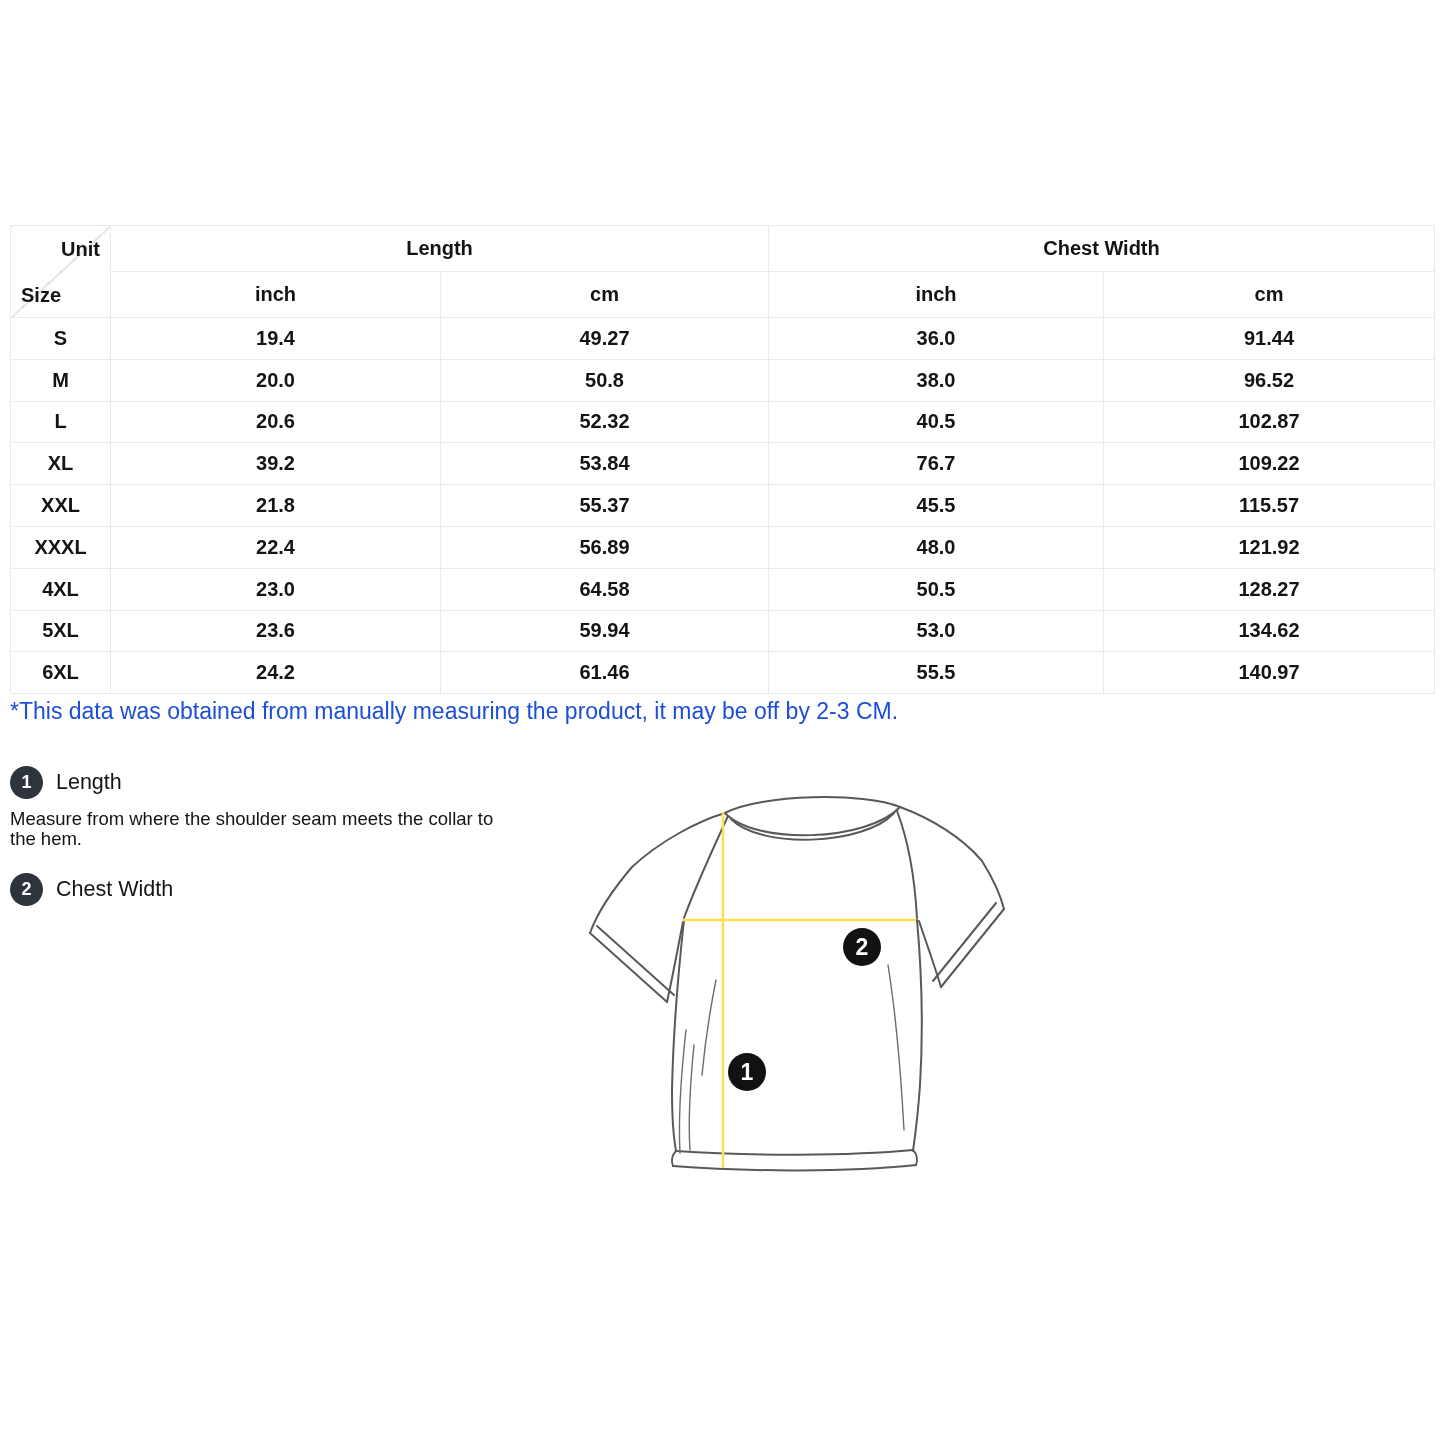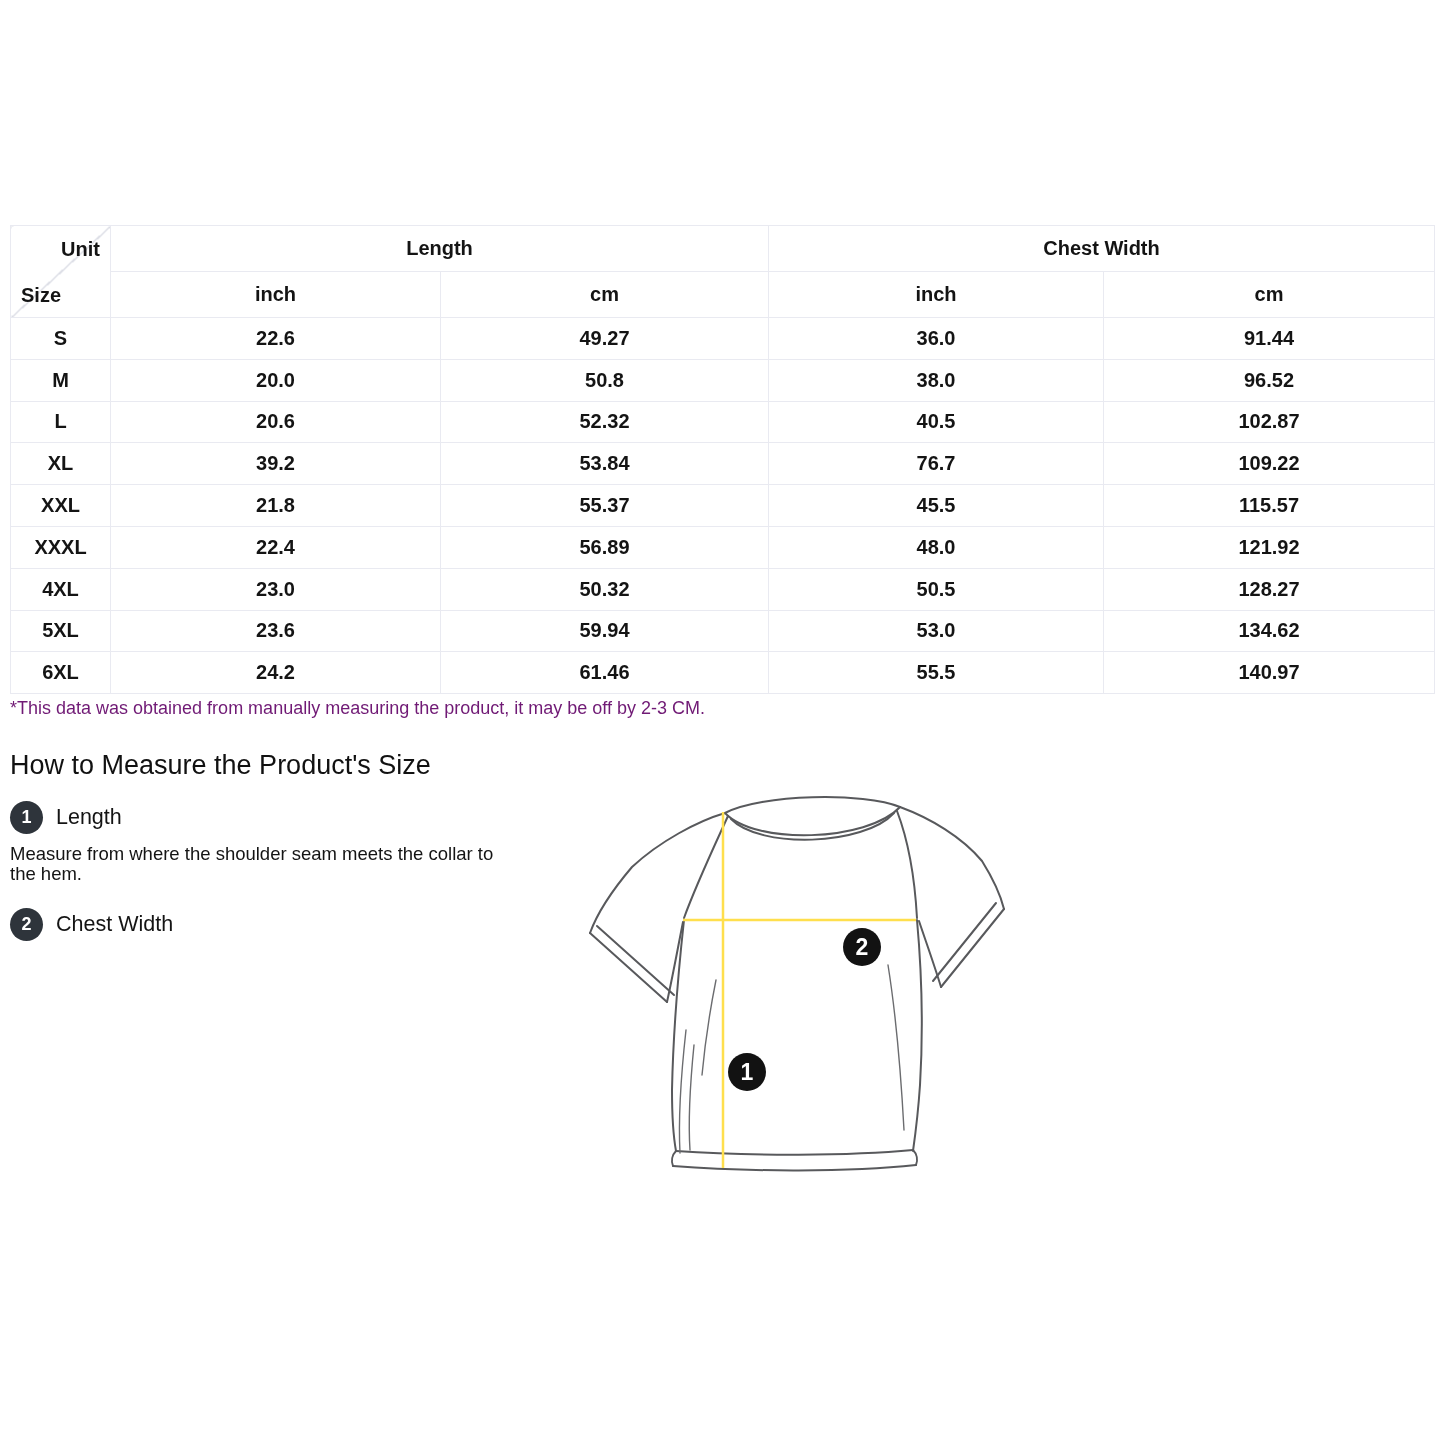--- a/index.html
+++ b/index.html
@@ -13,21 +13,21 @@
       font-size:20px;font-weight:bold;color:#141414;padding:0;}
   .size-table thead tr{height:46px;}
   .size-table tbody tr{height:41.8px;}
   td.corner{position:relative;
       background-image:linear-gradient(to bottom right,transparent calc(50% - 0.8px),
         #dcdee6 calc(50% - 0.8px),#dcdee6 calc(50% + 0.8px),transparent calc(50% + 0.8px));}
   td.corner .unit{position:absolute;top:12px;right:10px;}
   td.corner .size{position:absolute;bottom:10px;left:10px;text-align:center;}
 
   
-  .disclaimer{position:absolute;left:10px;top:698px;font-size:18px;color:#701a75;}
+  .disclaimer{position:absolute;left:10px;top:698px;font-size:23px;color:#1d4ed8;}
 
   
   .guide{position:absolute;left:10px;top:750px;width:540px;}
   .guide-title{font-size:27px;font-weight:400;margin:0 0 20px 0;color:#111;}
   .step-head{display:flex;align-items:center;gap:13px;margin-top:16px;}
   .step-badge{width:33px;height:33px;border-radius:50%;background:#2e343b;color:#fff;
       font-size:18px;font-weight:bold;line-height:33px;text-align:center;flex:0 0 33px;}
   .step-label{font-size:21.5px;color:#141414;}
   .step-desc{width:505px;font-size:18.5px;line-height:20px;margin:10px 0 24px 0;color:#141414;}
 
@@ -65,21 +65,21 @@
         <tr>
           <th>inch</th>
           <th>cm</th>
           <th>inch</th>
           <th>cm</th>
         </tr>
       </thead>
       <tbody>
         <tr>
           <td>S</td>
-          <td>22.6</td>
+          <td>19.4</td>
           <td>49.27</td>
           <td>36.0</td>
           <td>91.44</td>
         </tr>
         <tr>
           <td>M</td>
           <td>20.0</td>
           <td>50.8</td>
           <td>38.0</td>
           <td>96.52</td>
@@ -108,21 +108,21 @@
         <tr>
           <td>XXXL</td>
           <td>22.4</td>
           <td>56.89</td>
           <td>48.0</td>
           <td>121.92</td>
         </tr>
         <tr>
           <td>4XL</td>
           <td>23.0</td>
-          <td>50.32</td>
+          <td>64.58</td>
           <td>50.5</td>
           <td>128.27</td>
         </tr>
         <tr>
           <td>5XL</td>
           <td>23.6</td>
           <td>59.94</td>
           <td>53.0</td>
           <td>134.62</td>
         </tr>
@@ -133,21 +133,20 @@
           <td>55.5</td>
           <td>140.97</td>
         </tr>
       </tbody>
     </table>
   </div>
 
   <div class="disclaimer">*This data was obtained from manually measuring the product, it may be off by 2-3 CM.</div>
 
   <div class="guide">
-    <h2 class="guide-title">How to Measure the Product's Size</h2>
 
     <div class="step-head">
       <span class="step-badge">1</span>
       <span class="step-label">Length</span>
     </div>
     <p class="step-desc">Measure from where the shoulder seam meets the collar to the hem.</p>
 
     <div class="step-head">
       <span class="step-badge">2</span>
       <span class="step-label">Chest Width</span>

